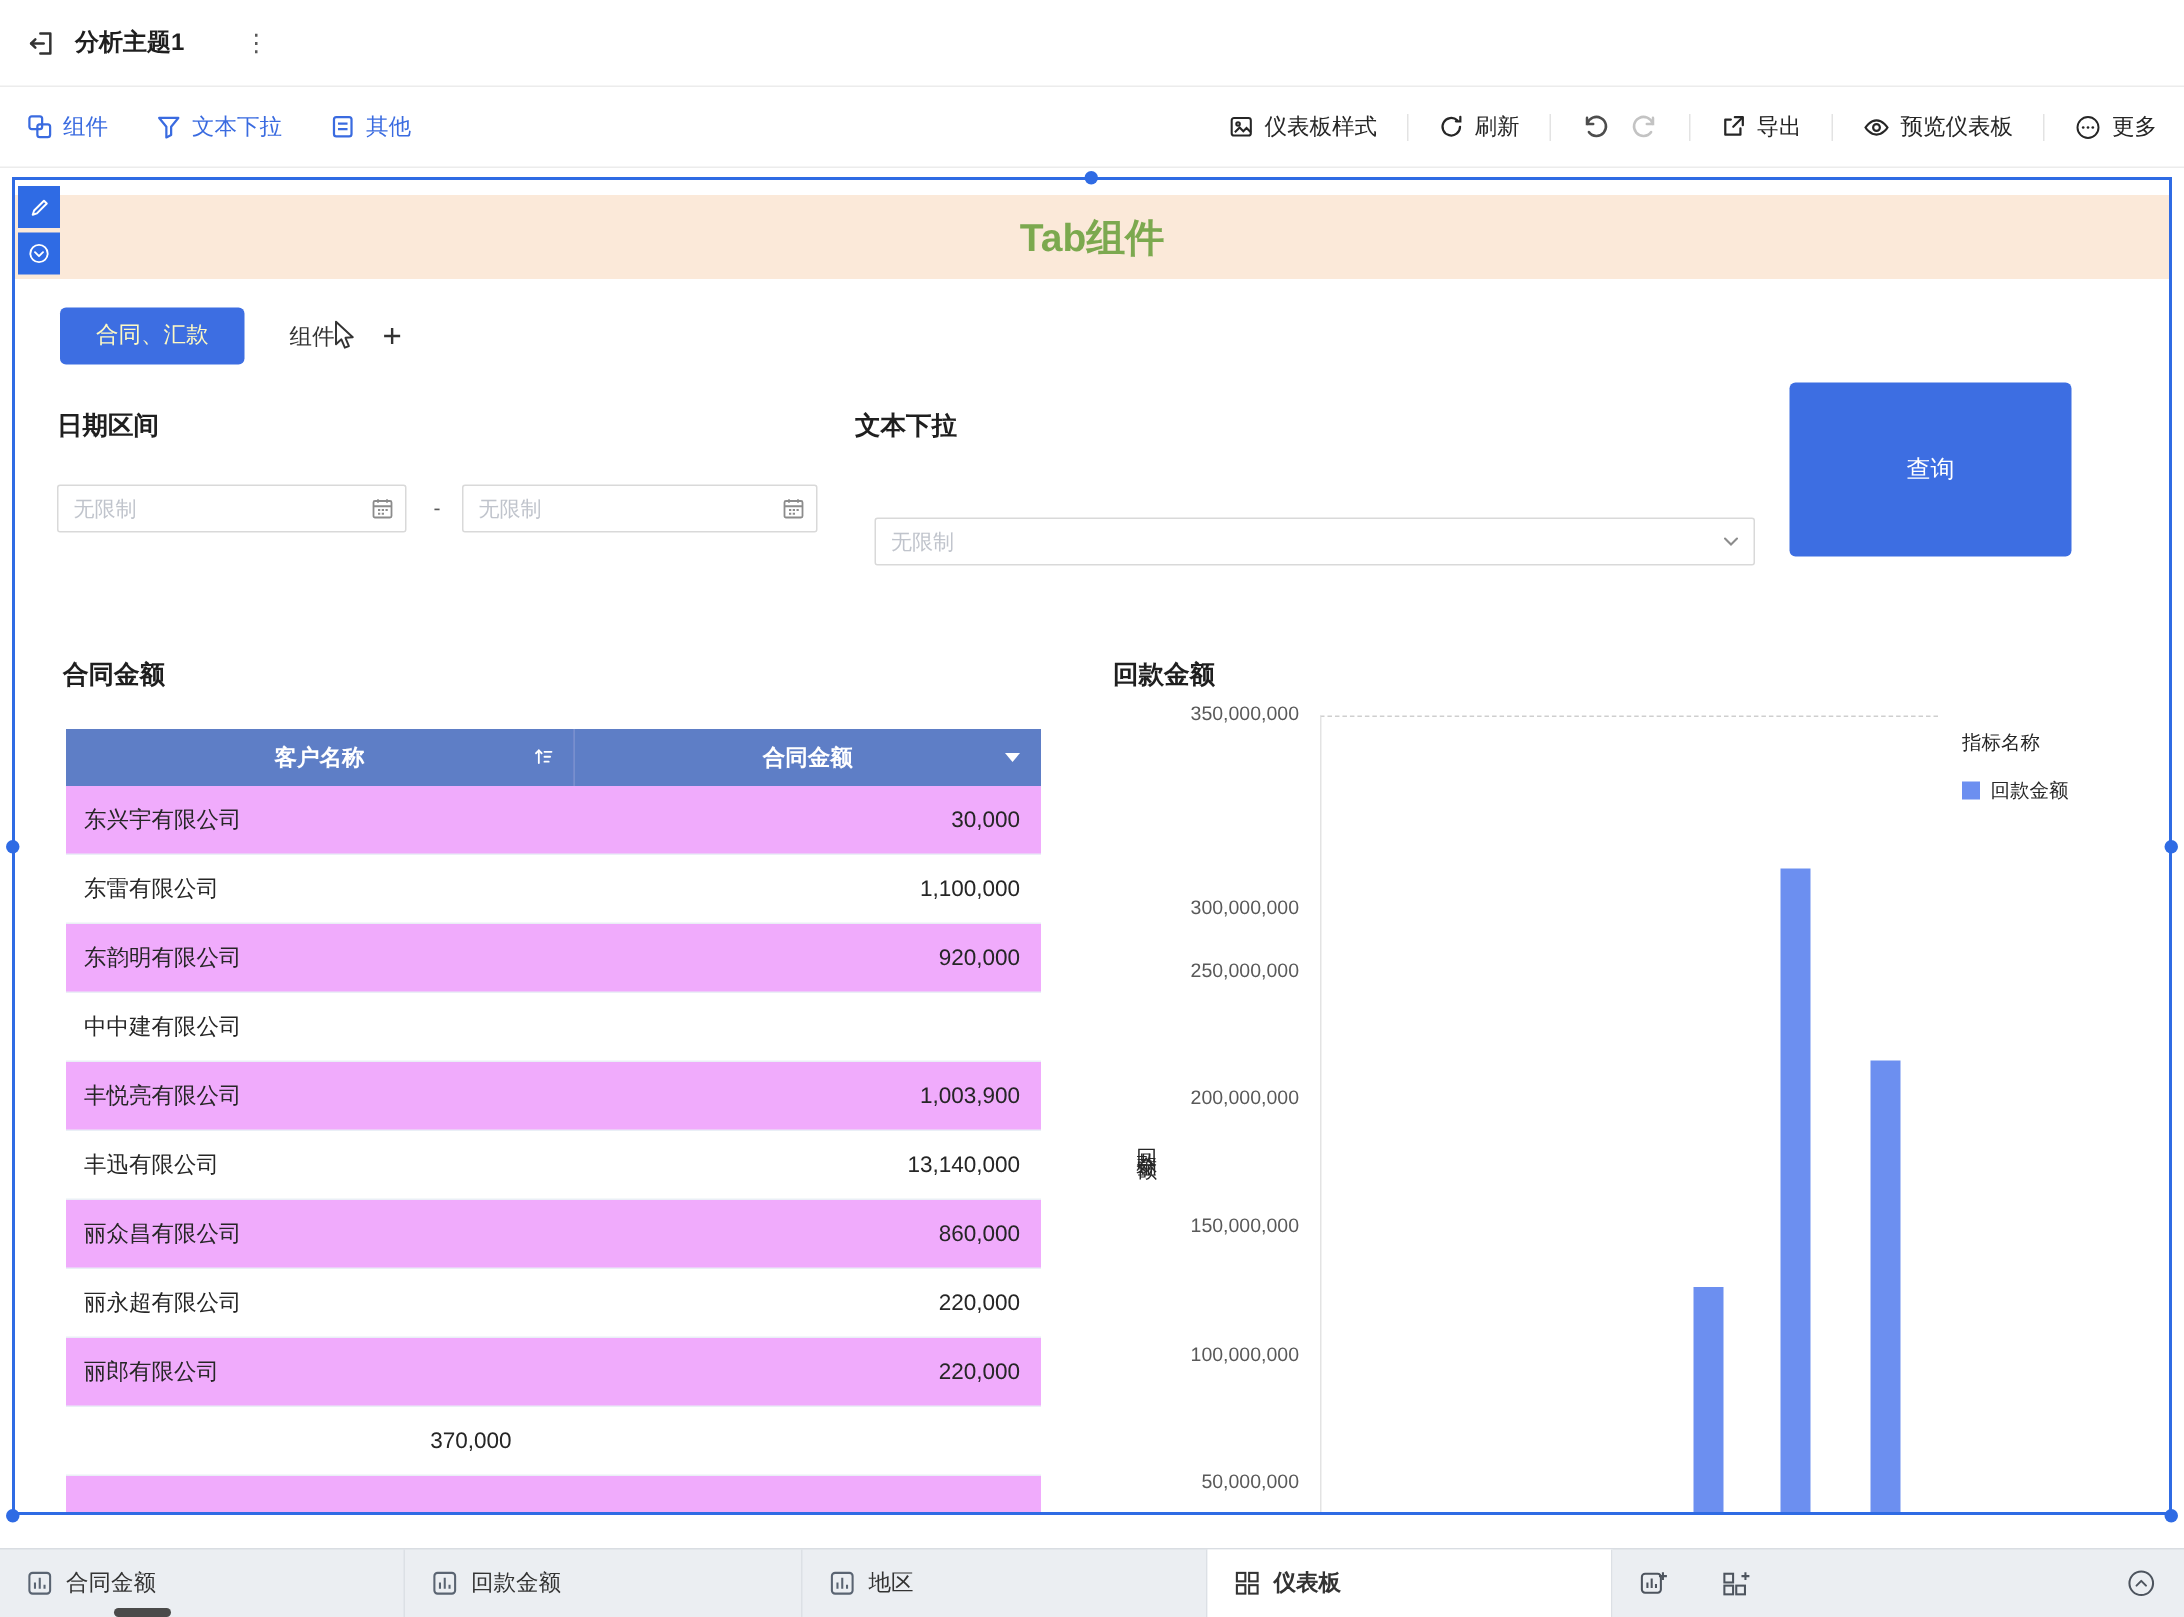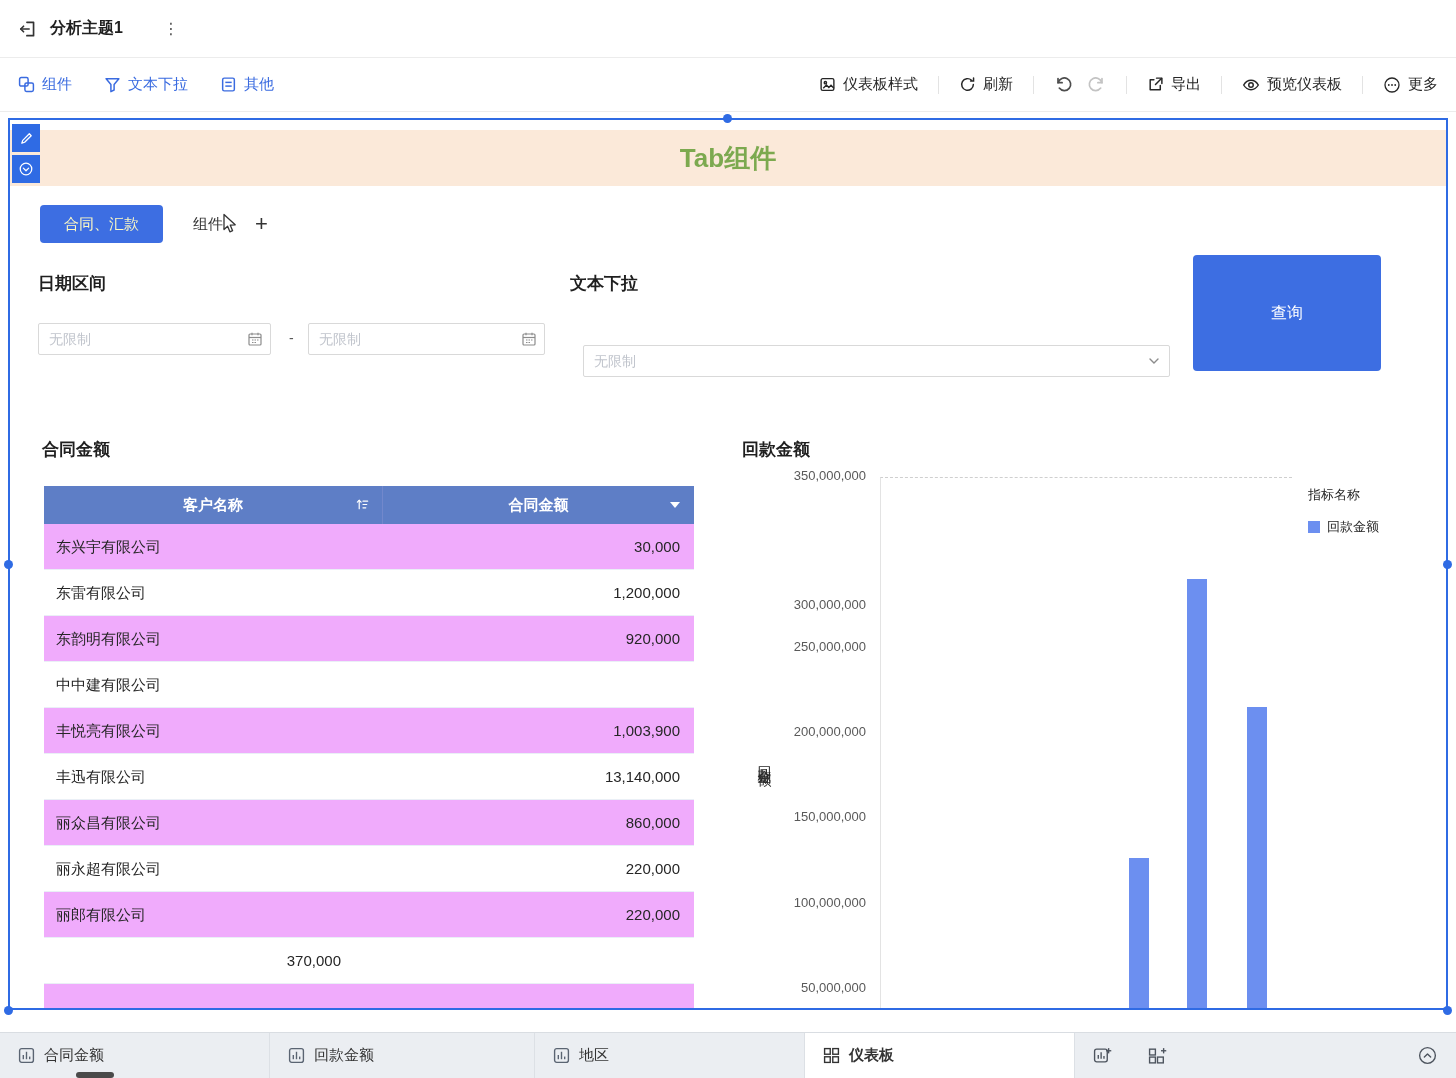--- a/index.html
+++ b/index.html
@@ -298,21 +298,21 @@
         <span class="th-caret"></span>
       </div>
     </div>
     <div class="tbody">
         <div class="trow alt">
           <div class="tcell name">东兴宇有限公司</div>
           <div class="tcell amt">30,000</div>
         </div>
         <div class="trow">
           <div class="tcell name">东雷有限公司</div>
-          <div class="tcell amt">1,200,000</div>
+          <div class="tcell amt">1,100,000</div>
         </div>
         <div class="trow alt">
           <div class="tcell name">东韵明有限公司</div>
           <div class="tcell amt">920,000</div>
         </div>
         <div class="trow">
           <div class="tcell name">中中建有限公司</div>
         </div>
         <div class="trow alt">
           <div class="tcell name">丰悦亮有限公司</div>

